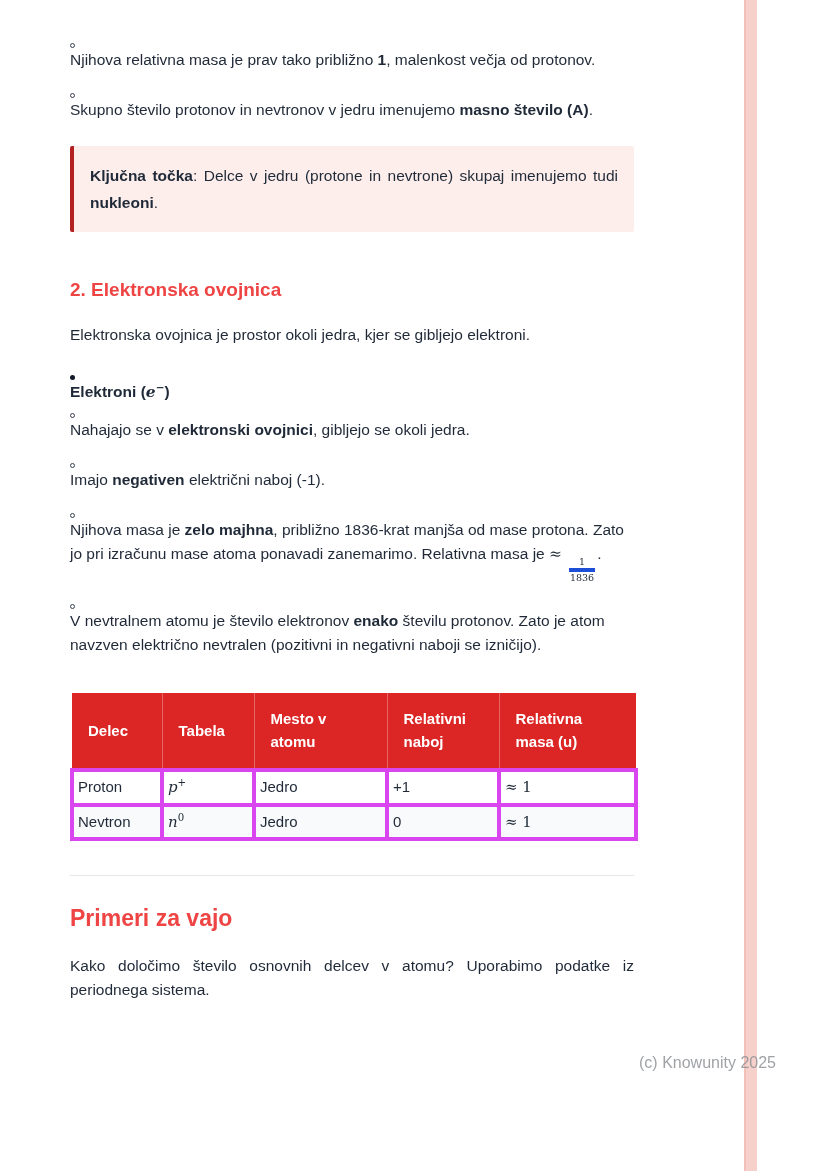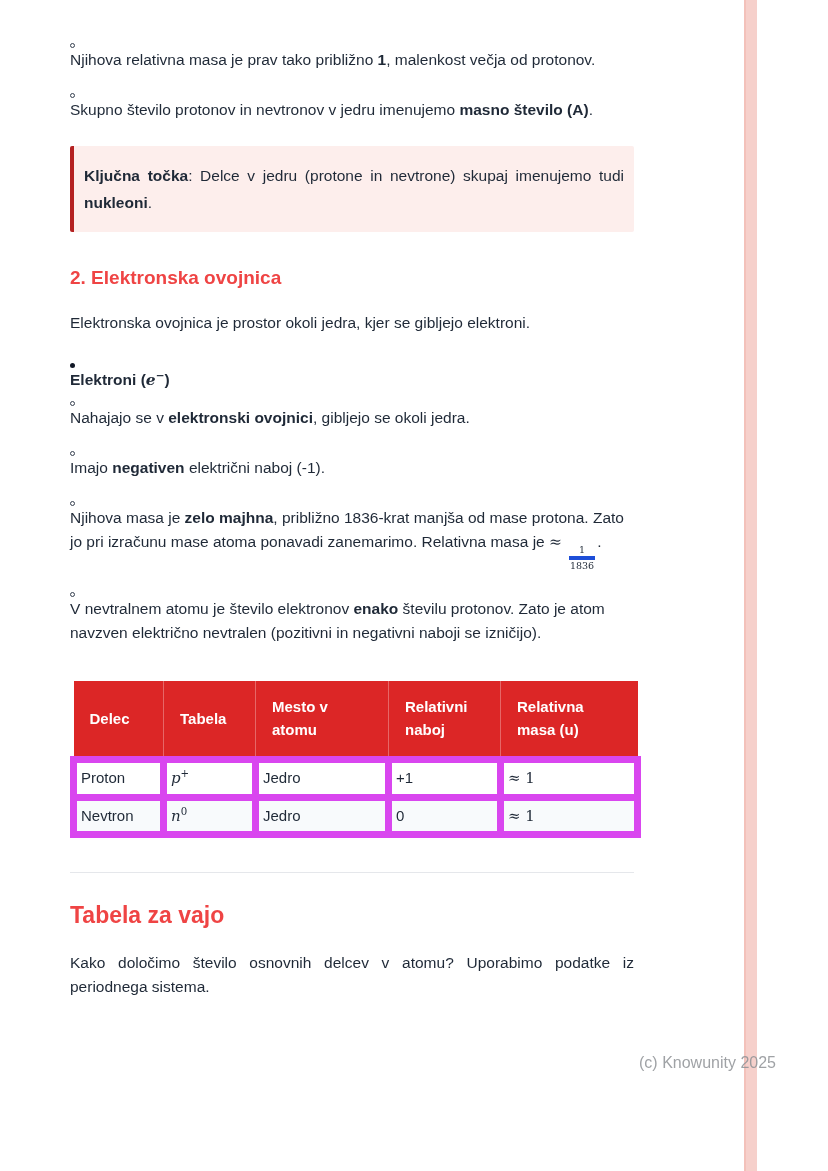--- a/index.html
+++ b/index.html
@@ -60,22 +60,22 @@
     display: inline-flex; flex-direction: column; align-items: center;
     vertical-align: -0.55em; font-family: "DejaVu Serif", serif;
     font-size: 9.5px; line-height: 1.25; margin: 0 2px; font-style: normal;
   }
   .frac .den { border-top: 4px solid #1d4ed8; padding: 0 1px; }
 
   .callout {
     background: #fdeeec;
     border-left: 4px solid #b42121;
     border-radius: 2px;
-    padding: 16px 10px;
-    margin: 24px 0 34px 0;
+    padding: 16px 16px;
+    margin: 24px 0 46px 0;
     text-align: justify;
   }
   .callout p { line-height: 1.75; }
 
   h3.sec {
     color: #ef4444; font-size: 19px; font-weight: 700;
     margin: 32px 0 20px 0; line-height: 1.3;
   }
   h2.big {
     color: #ef4444; font-size: 23px; font-weight: 700;
@@ -94,21 +94,21 @@
   .ptable col.c3 { width: 133px; }
   .ptable col.c4 { width: 112px; }
   .ptable col.c5 { width: 137px; }
   .ptable th {
     background: #dc2626; color: #ffffff; font-weight: 700;
     text-align: left; padding: 15px 16px; line-height: 1.5;
     vertical-align: middle;
   }
   .ptable th + th { border-left: 1px solid rgba(255,255,255,0.3); }
   .ptable td {
-    border: 7px solid #d946ef;
+    border: 4px solid #d946ef;
     padding: 4px; line-height: 1.5; vertical-align: middle;
     color: #1f2937;
   }
   .ptable tbody tr:nth-child(even) { background: #f8fafc; }
 
   hr.divider {
     border: none; border-top: 1px solid #e5e7eb;
     margin: 34px 0 0 0;
   }
 </style>
@@ -216,18 +216,18 @@
           <td><span class="serif i">n</span><sup class="serif">0</sup></td>
           <td>Jedro</td>
           <td>0</td>
           <td><span class="serif">≈ 1</span></td>
         </tr>
       </tbody>
     </table>
 
     <hr class="divider">
 
-    <h2 class="big">Tabela za vajo</h2>
+    <h2 class="big">Primeri za vajo</h2>
 
     <p class="closing-para">Kako določimo število osnovnih delcev v atomu? Uporabimo podatke iz periodnega sistema.</p>
 
   </main>
 </div>
 
 </body></html>

